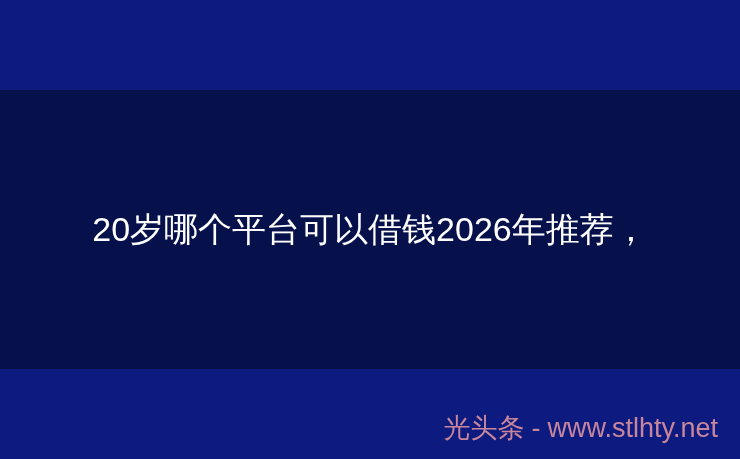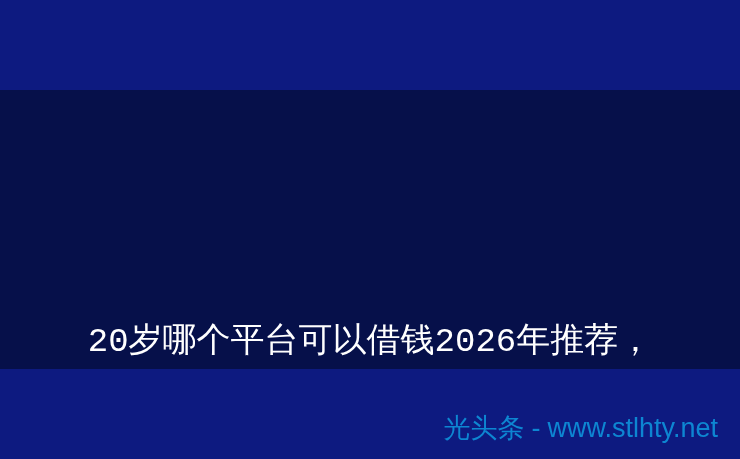--- a/index.html
+++ b/index.html
@@ -49,25 +49,24 @@
 
   
   .headline {
     position: absolute;
     left: 0;
     top: 90px;
     width: 740px;
     height: 279px;
     display: flex;
     flex-direction: row;
-    align-items: flex-end;
+    align-items: center;
     justify-content: center;
     box-sizing: border-box;
     padding: 0 28px;
-    font-family: Liberation Mono, monospace;
   }
 
   .headline-line {
     display: block;
     color: #ffffff;
     font-size: 34px;
     line-height: 53px;
     letter-spacing: 0px;
     white-space: nowrap;
     text-align: center;
@@ -75,21 +74,21 @@
   }
 
   
   .watermark {
     position: absolute;
     right: 22px;
     bottom: 14px;
     display: flex;
     align-items: baseline;
     gap: 0px;
-    color: #0ea5e9;
+    color: #fca5a5;
     opacity: 0.78;
     font-size: 27px;
     line-height: 34px;
     white-space: nowrap;
     font-weight: 400;
   }
 
   .watermark-brand {
     letter-spacing: 0px;
   }

